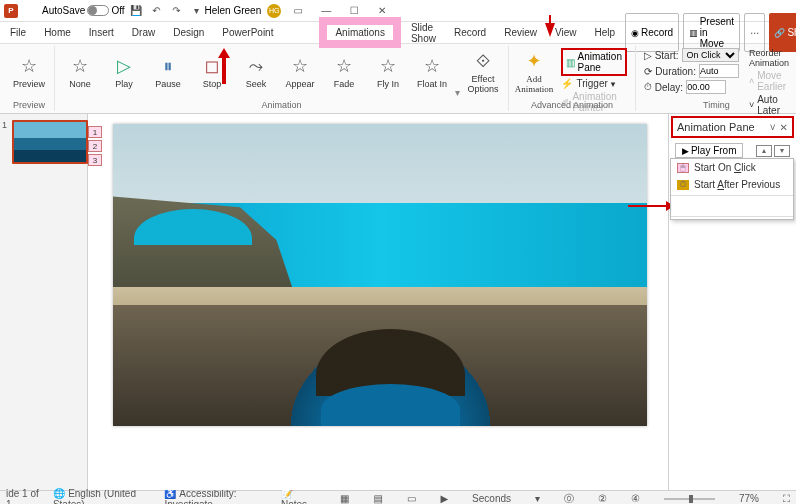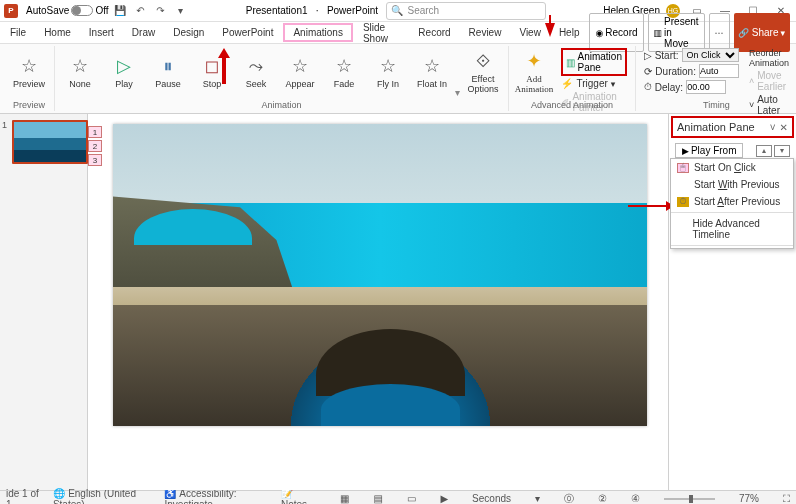--- a/index.html
+++ b/index.html
@@ -1,31 +1,31 @@
 <!DOCTYPE html>
 <html><head>
 <meta charset="utf-8">
 <style>
 * { margin:0; padding:0; box-sizing:border-box; font-family:"Segoe UI",Arial,sans-serif; font-size:10px; }
 body { width:796px; height:504px; background:#fff; overflow:hidden; position:relative; }
 .titlebar { height:22px; background:#fff; display:flex; align-items:center; padding:0 4px; border-bottom:1px solid #e0e0e0; }
 .titlebar .left { display:flex; align-items:center; gap:4px; }
 .pp-icon { width:14px; height:14px; background:#c43e1c; color:#fff; display:flex; align-items:center; justify-content:center; border-radius:2px; font-weight:bold; font-size:8px; }
-.autosave { display:flex; align-items:center; gap:2px; margin-left:4px; }
+.autosave { display:flex; align-items:center; gap:2px; margin-left:20px; }
 .toggle { width:22px; height:11px; border:1px solid #888; border-radius:6px; position:relative; }
 .toggle::after { content:""; width:9px; height:9px; background:#888; border-radius:50%; position:absolute; left:0; top:0; }
 .qat-btn { width:16px; height:16px; display:flex; align-items:center; justify-content:center; color:#555; }
 .titlebar .center { flex:1; display:flex; align-items:center; justify-content:center; gap:8px; }
 .searchbox { width:160px; height:18px; border:1px solid #ccc; border-radius:3px; display:flex; align-items:center; padding:0 4px; gap:4px; color:#888; }
 .titlebar .right { display:flex; align-items:center; gap:6px; }
 .avatar { width:14px; height:14px; background:#d4a000; border-radius:50%; color:#fff; display:flex; align-items:center; justify-content:center; font-size:7px; }
 .win-btn { width:22px; height:18px; display:flex; align-items:center; justify-content:center; color:#555; }
 .menubar { height:22px; display:flex; align-items:center; padding:0 2px; gap:2px; border-bottom:1px solid #e0e0e0; }
 .menu-item { padding:2px 8px; color:#333; cursor:pointer; }
-.menu-item.active { border:2px solid #f9a8d4; position:relative; }
+.menu-item.active { border:8px solid #f9a8d4; position:relative;margin-left:36px; }
 .ribbon { height:70px; background:#fafafa; border-bottom:1px solid #d0d0d0; display:flex; padding:2px 4px; }
 .rgroup { display:flex; flex-direction:column; align-items:center; padding:0 4px; border-right:1px solid #e5e5e5; }
 .rgroup:last-child { border-right:none; }
 .rgroup-items { display:flex; gap:2px; height:54px; align-items:flex-start; }
 .rgroup-label { font-size:9px; color:#666; }
 .rbtn { display:flex; flex-direction:column; align-items:center; justify-content:center; width:42px; height:52px; gap:2px; padding:2px; }
 .rbtn .icn { width:22px; height:22px; display:flex; align-items:center; justify-content:center; font-size:18px; color:#555; }
 .rbtn .lbl { font-size:9px; color:#333; text-align:center; }
 .star { color:#e6a817; font-size:18px; }
 .timing-col { display:flex; flex-direction:column; gap:2px; padding:2px 4px; }
@@ -93,29 +93,20 @@
     <div class="autosave">
       <span>AutoSave</span>
       <div class="toggle"></div>
       <span>Off</span>
     </div>
     <div class="qat-btn">💾</div>
     <div class="qat-btn">↶</div>
     <div class="qat-btn">↷</div>
     <div class="qat-btn">▾</div>
   </div>
-  <div class="center">
-    <span>Presentation1</span>
-    <span>·</span>
-    <span>PowerPoint</span>
-    <div class="searchbox">
-      <span>🔍</span>
-      <span textcontent="Search">Search</span>
-    </div>
-  </div>
   <div class="right">
     <span>Helen Green</span>
     <div class="avatar">HG</div>
     <div class="win-btn">▭</div>
     <div class="win-btn">―</div>
     <div class="win-btn">☐</div>
     <div class="win-btn">✕</div>
   </div>
 </div>
 
@@ -310,31 +301,26 @@
     </div>
   </div>
 </div>
 
 <div class="ctx-menu">
   <div class="ctx-item">
       <span class="ctx-icon b1">🖱</span>
       <span>Start On <u class="m">C</u>lick</span>
     </div>
   <div class="ctx-item">
-      <span class="ctx-icon"></span>
-      <span>Start <u class="m">W</u>ith Previous</span>
-    </div>
-  <div class="ctx-item">
       <span class="ctx-icon b2">⏱</span>
       <span>Start <u class="m">A</u>fter Previous</span>
     </div>
   <div class="ctx-sep"></div>
   <div class="ctx-item">
       <span class="ctx-icon"></span>
-      <span>Hide Advanced Timeline</span>
     </div>
   <div class="ctx-sep"></div>
 </div>
 <div class="ctx-arrow"></div>
 
 <div class="statusbar">
   <span>ide 1 of 1</span>
   <span>🌐 <span>English (United States)</span></span>
   <span>♿ <span>Accessibility: Investigate</span></span>
   <div class="right">

